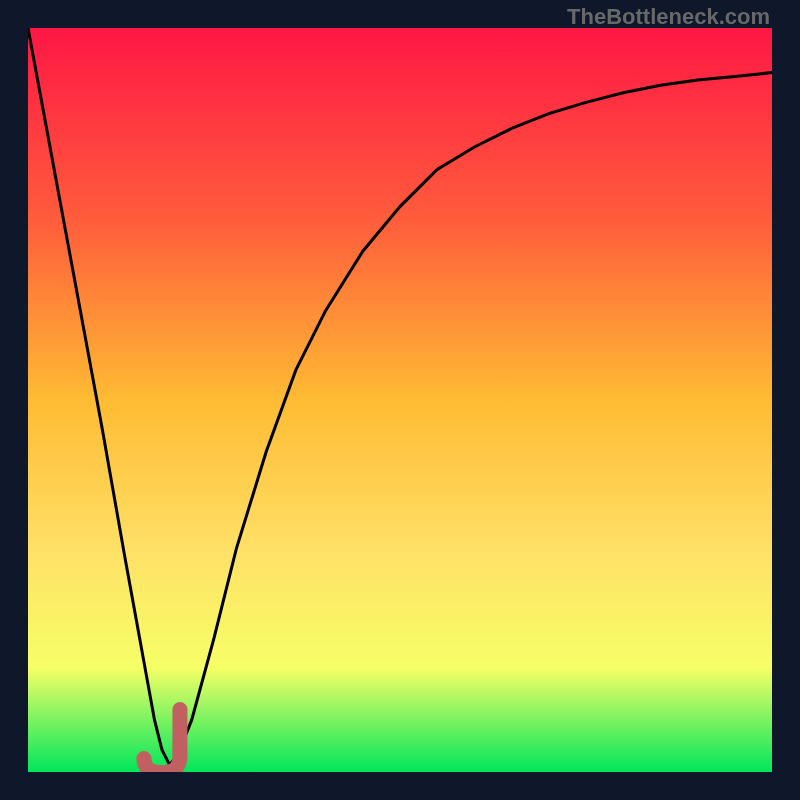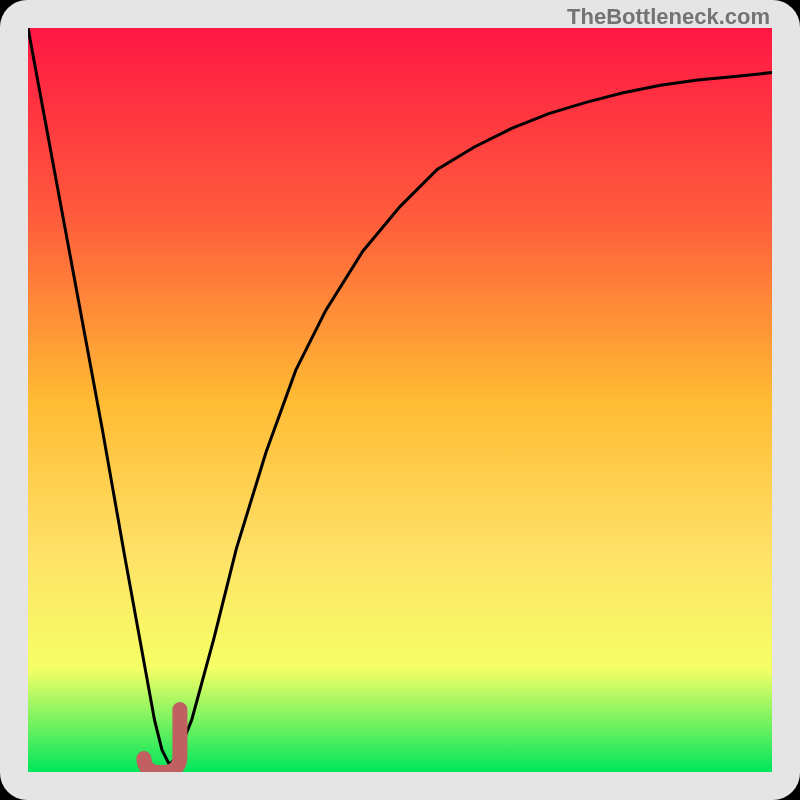--- a/index.html
+++ b/index.html
@@ -9,22 +9,21 @@
     height: 800px;
     background: #000;
     overflow: hidden;
   }
   .frame {
     position: absolute;
     left: 0;
     top: 0;
     width: 800px;
     height: 800px;
-    background: #e5e5e5;
-    border-radius: 27px;
+    background: #0f172a;
   }
   .plot {
     position: absolute;
     left: 28px;
     top: 28px;
     width: 744px;
     height: 744px;
     overflow: hidden;
   }
   .watermark {

